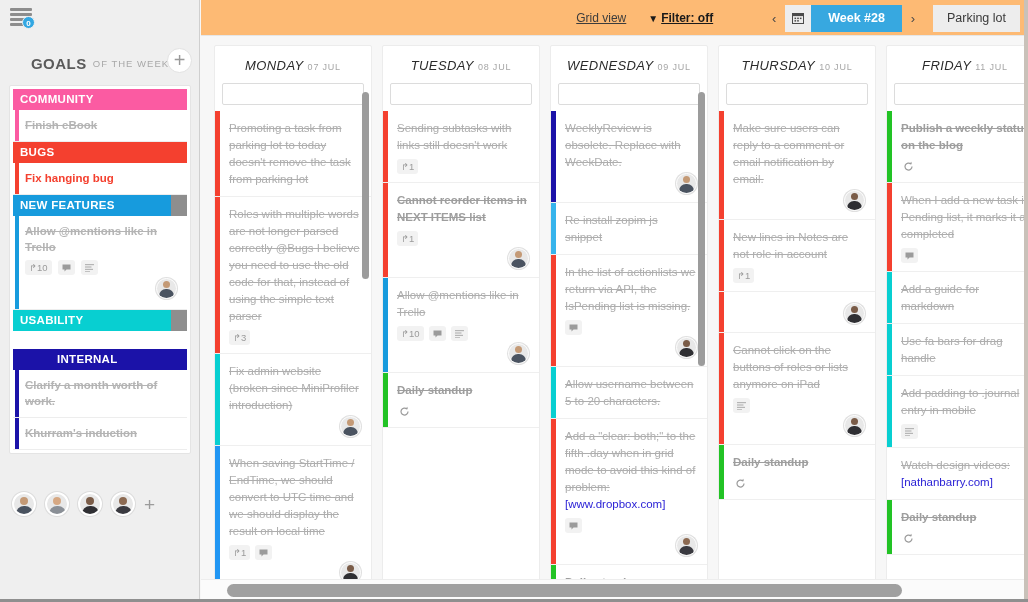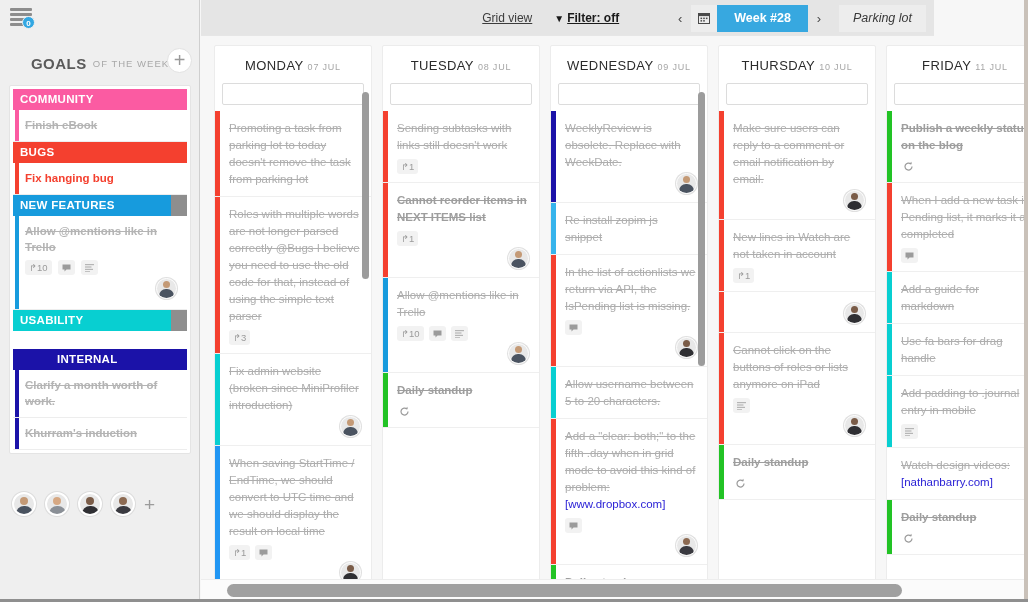--- a/index.html
+++ b/index.html
@@ -191,22 +191,22 @@
     color: #9c9c9c;
     font-size: 19px;
     cursor: pointer;
     line-height: 19px;
   }
 
   
   #topbar {
     position: absolute;
     left: 201px; top: 0;
-    width: 733px; height: 36px;
-    background: #e5e5e5;
+    width: 827px; height: 36px;
+    background: #fdba74;
     border-bottom: 1px solid #e6e6e6;
   }
   #topbar-inner {
     position: absolute;
     right: 8px; top: 0;
     height: 36px;
     display: flex;
     align-items: center;
     gap: 0;
   }
@@ -251,21 +251,20 @@
   }
   .parking-lot {
     height: 27px;
     padding: 0 14px;
     background: #ededed;
     color: #3a3a3a;
     font-size: 12.5px;
     display: flex; align-items: center;
     cursor: pointer;
     margin-left: 9px;
-    font-style: italic;
   }
 
   
   #board {
     position: absolute;
     left: 201px; top: 37px;
     width: 827px; height: 542px;
     overflow: hidden;
     background: #f7f7f7;
   }
@@ -285,20 +284,21 @@
   }
   .day-head {
     text-align: center;
     padding: 10px 0 9px 0;
     white-space: nowrap;
   }
   .day-head .dname {
     font-size: 13px;
     color: #2b2b2b;
     letter-spacing: .4px;
+    font-style: italic;
   }
   .day-head .ddate {
     font-size: 9px;
     color: #a6a6a6;
     letter-spacing: .8px;
     margin-left: 4px;
   }
   .day-input {
     display: block;
     width: 142px;
@@ -715,21 +715,21 @@
             <div class="ctext">Make sure users can reply to a comment or email notification by email.</div>
             <div class="card-avatar">
               <div class="av-sm" style="background: rgb(232, 232, 232);">
                 <div class="head" style="background: rgb(122, 92, 72);"></div>
                 <div class="body" style="background: rgb(47, 47, 51);"></div>
               </div>
             </div>
           </div>
           <div class="card">
             <div class="accent" style="background: rgb(244, 64, 47);"></div>
-            <div class="ctext">New lines in Watch are not taken in account</div>
+            <div class="ctext">New lines in Notes are not role in account</div>
             <div class="card-meta">
               <span class="chip">↱1</span>
             </div>
           </div>
           <div class="card">
             <div class="accent" style="background: rgb(244, 64, 47);"></div>
             <div class="card-avatar">
               <div class="av-sm" style="background: rgb(232, 232, 232);">
                 <div class="head" style="background: rgb(122, 92, 72);"></div>
                 <div class="body" style="background: rgb(47, 47, 51);"></div>

